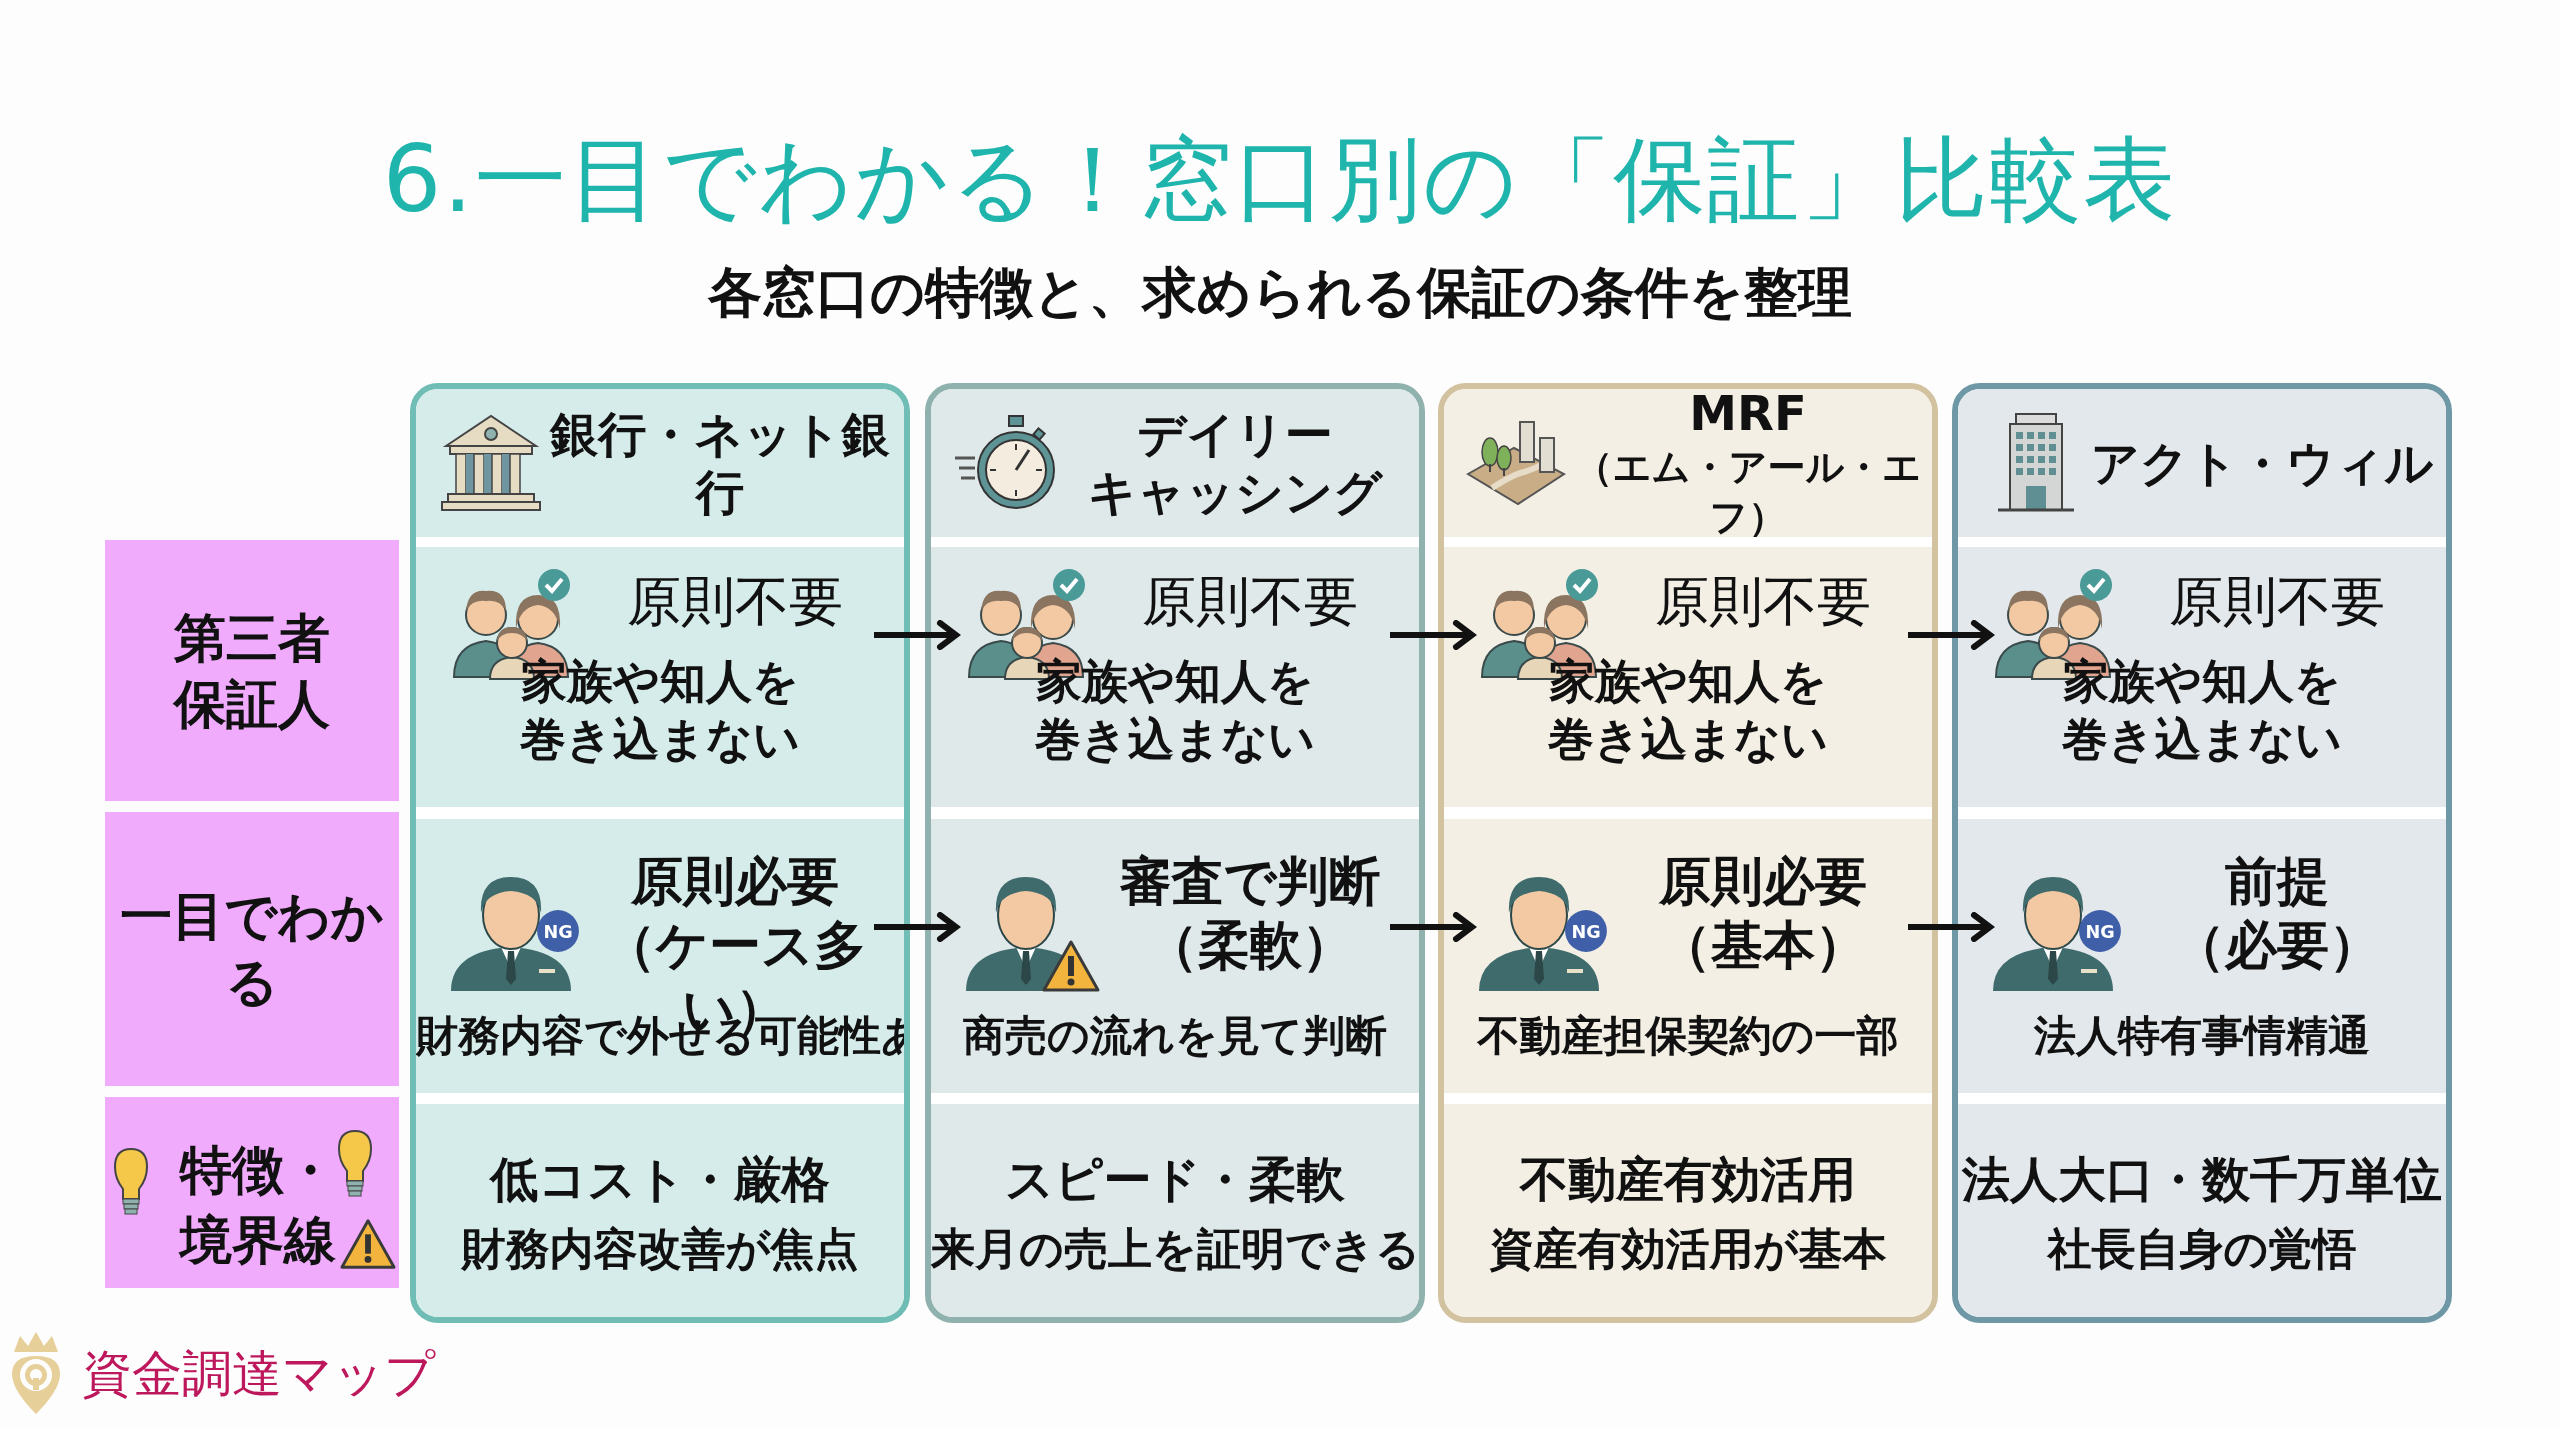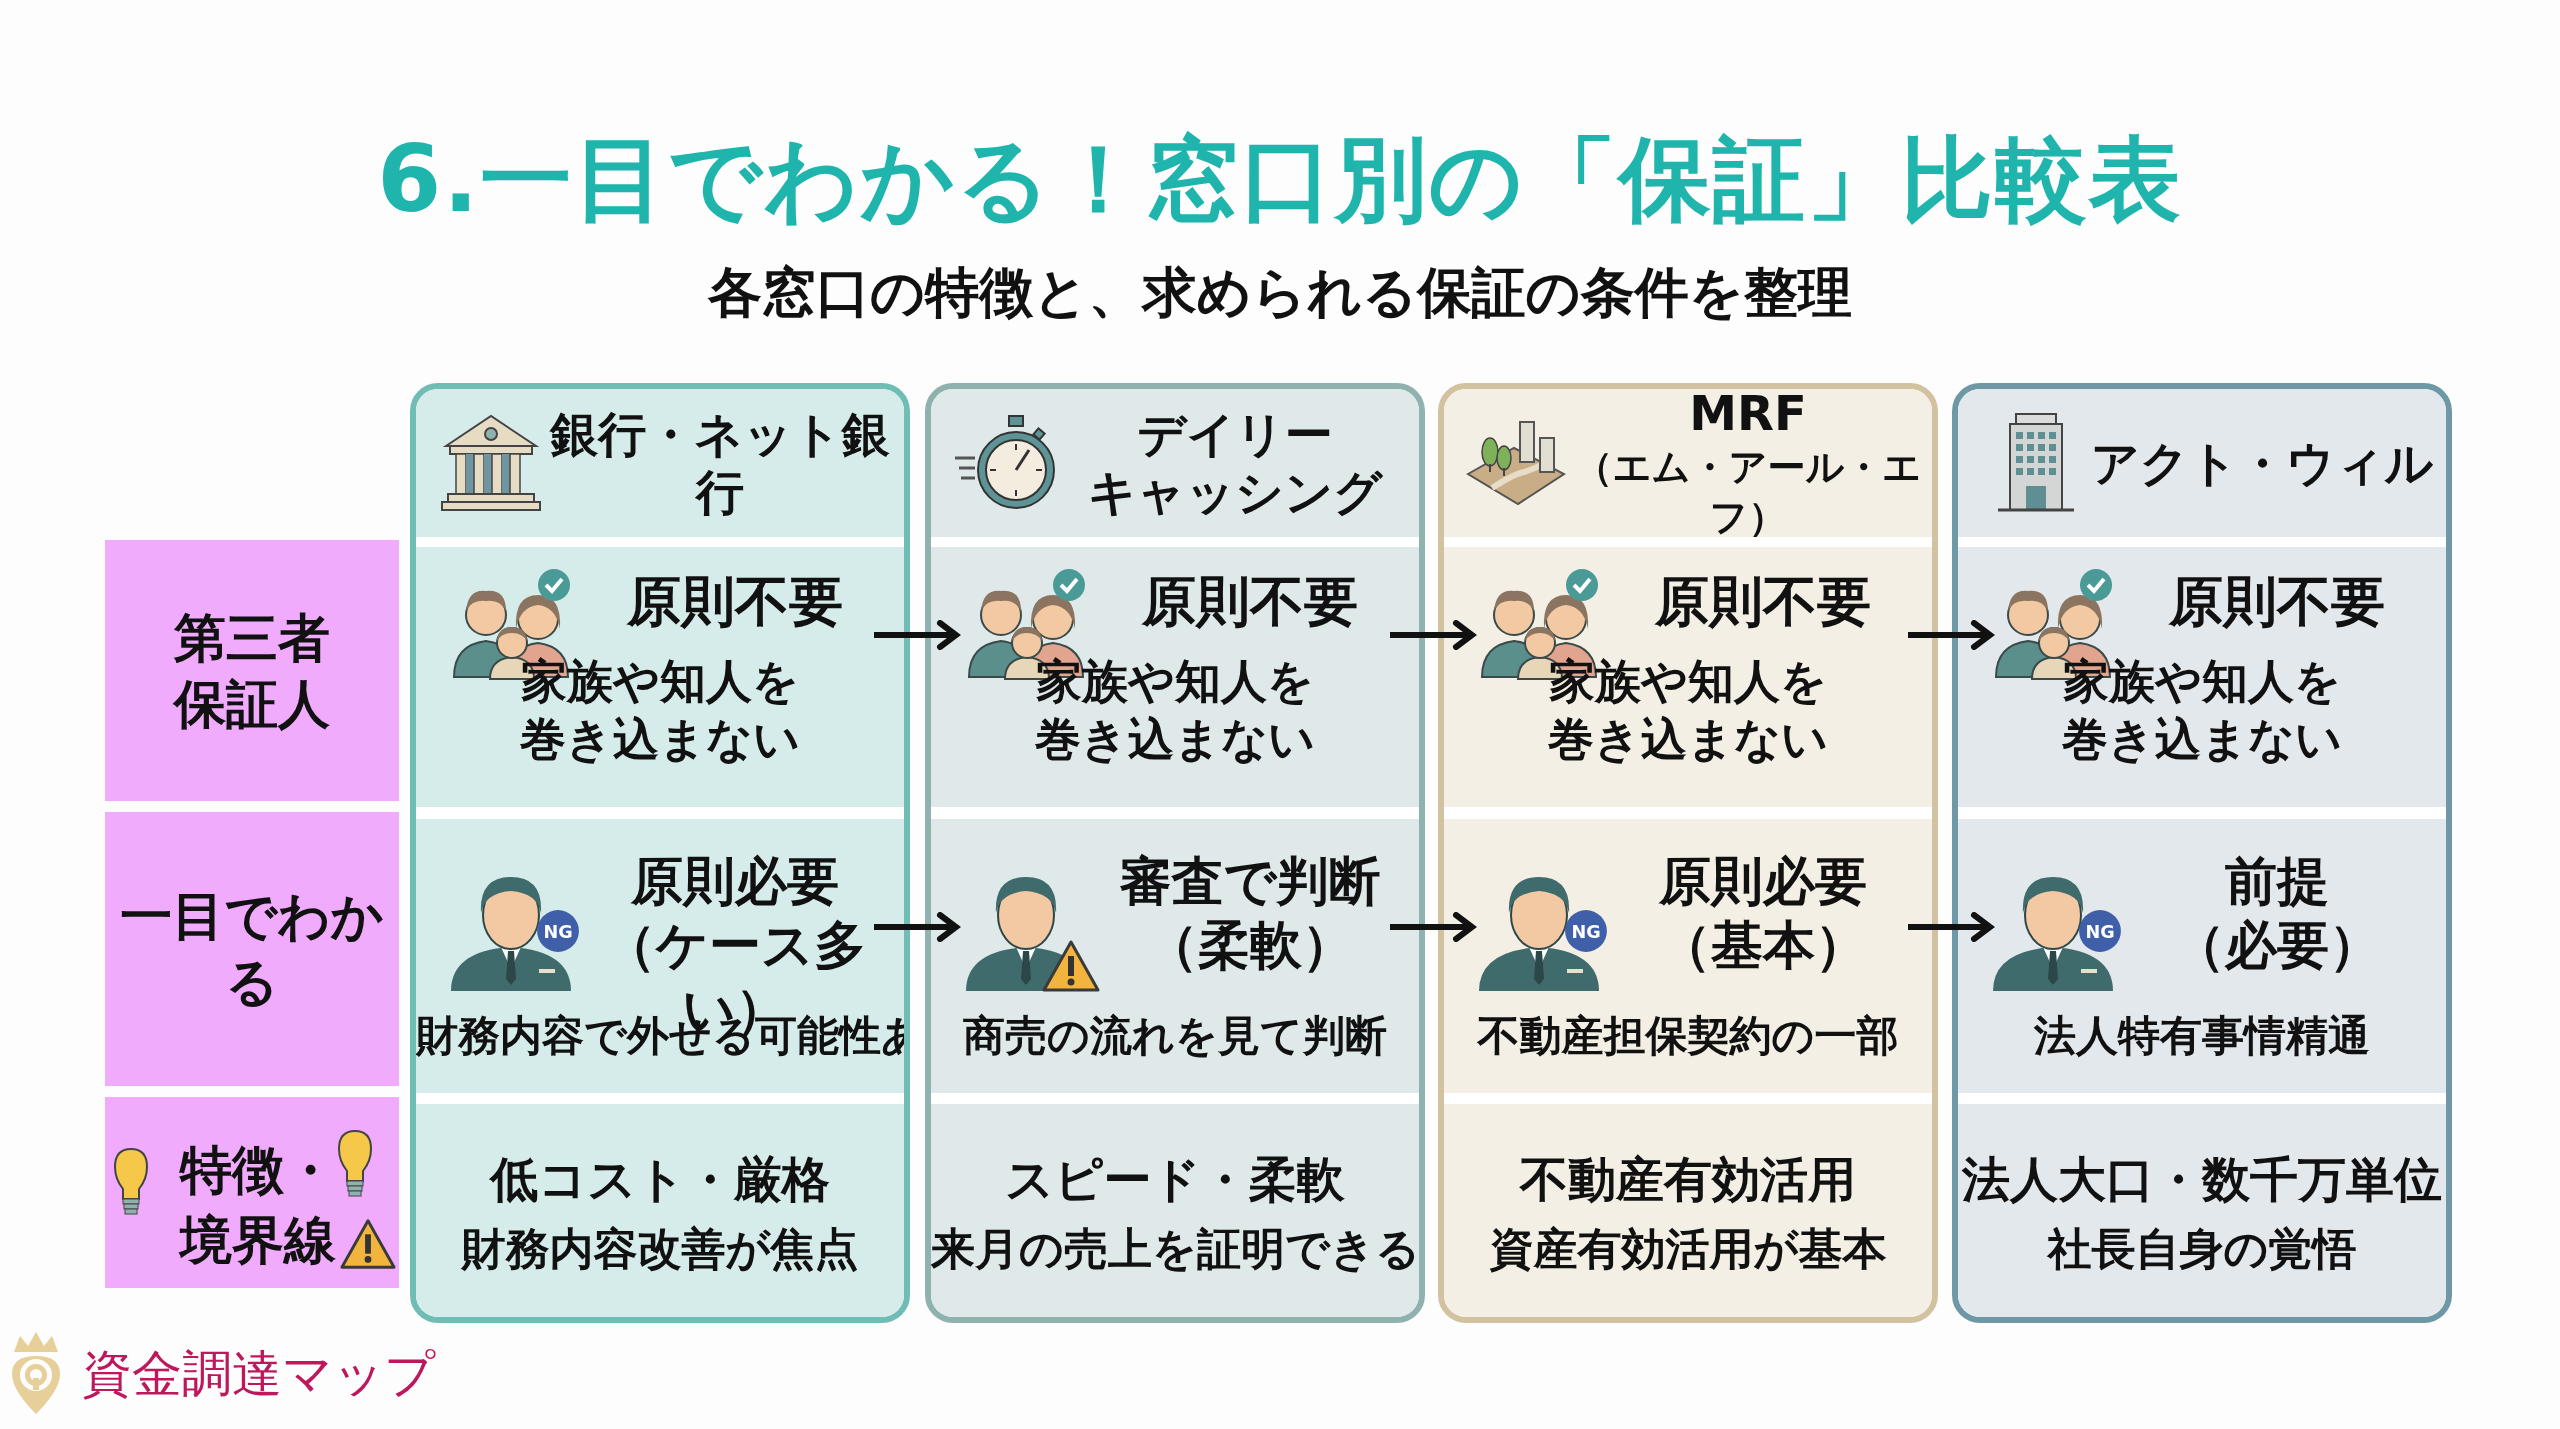--- a/index.html
+++ b/index.html
@@ -5,21 +5,21 @@
     * { box-sizing: border-box; margin: 0; padding: 0; }
     html, body { width: 2560px; height: 1429px; overflow: hidden; }
     body {
       background: #fdfdfd;
       font-family: "DejaVu Sans", "Liberation Sans", sans-serif;
       color: #111;
       position: relative;
     }
     .title {
       position: absolute; left: 0; top: 120px; width: 2560px;
-      text-align: center; font-size: 92px; font-weight: bold;
+      text-align: center; font-size: 92px; font-weight: normal;
       color: #1fb5ad; letter-spacing: 2px; line-height: 120px;
     }
     .subtitle {
       position: absolute; left: 0; top: 258px; width: 2560px;
       text-align: center; font-size: 54px; font-weight: bold;
       color: #111; line-height: 70px;
     }
     
     .row-label {
       position: absolute; left: 105px; width: 294px;
@@ -61,21 +61,21 @@
 
     .hdr-icon { width: 110px; height: 110px; margin-left: 20px; flex: none; }
     .hdr-text {
       flex: 1; text-align: center; font-weight: bold; font-size: 48px; line-height: 58px;
       padding-right: 10px;
     }
     .hdr-text .l2 { display: block; font-size: 38px; line-height: 50px; }
 
     .people-icon { position: absolute; left: 30px; top: 20px; width: 130px; height: 120px; }
     .main-txt { position: absolute; left: 170px; right: 20px; top: 20px; text-align: center;
-      font-weight: bold; font-size: 54px; line-height: 70px; }
+      font-weight: normal; font-size: 54px; line-height: 70px; }
     .sub-txt { position: absolute; left: 40px; right: 40px; top: 105px; text-align: center;
       font-weight: bold; font-size: 46px; line-height: 58px; }
 
     .person-icon { position: absolute; left: 25px; top: 40px; width: 140px; height: 140px; }
     .main-txt2 { position: absolute; left: 170px; right: 20px; top: 30px; text-align: center;
       font-weight: bold; font-size: 52px; line-height: 64px; }
     .bottom-txt { position: absolute; left: 0; right: 0; top: 190px; text-align: center;
       font-weight: bold; font-size: 42px; line-height: 54px; white-space: nowrap; }
 
     .feat-txt { position: absolute; left: 0; right: 0; top: 40px; text-align: center;

